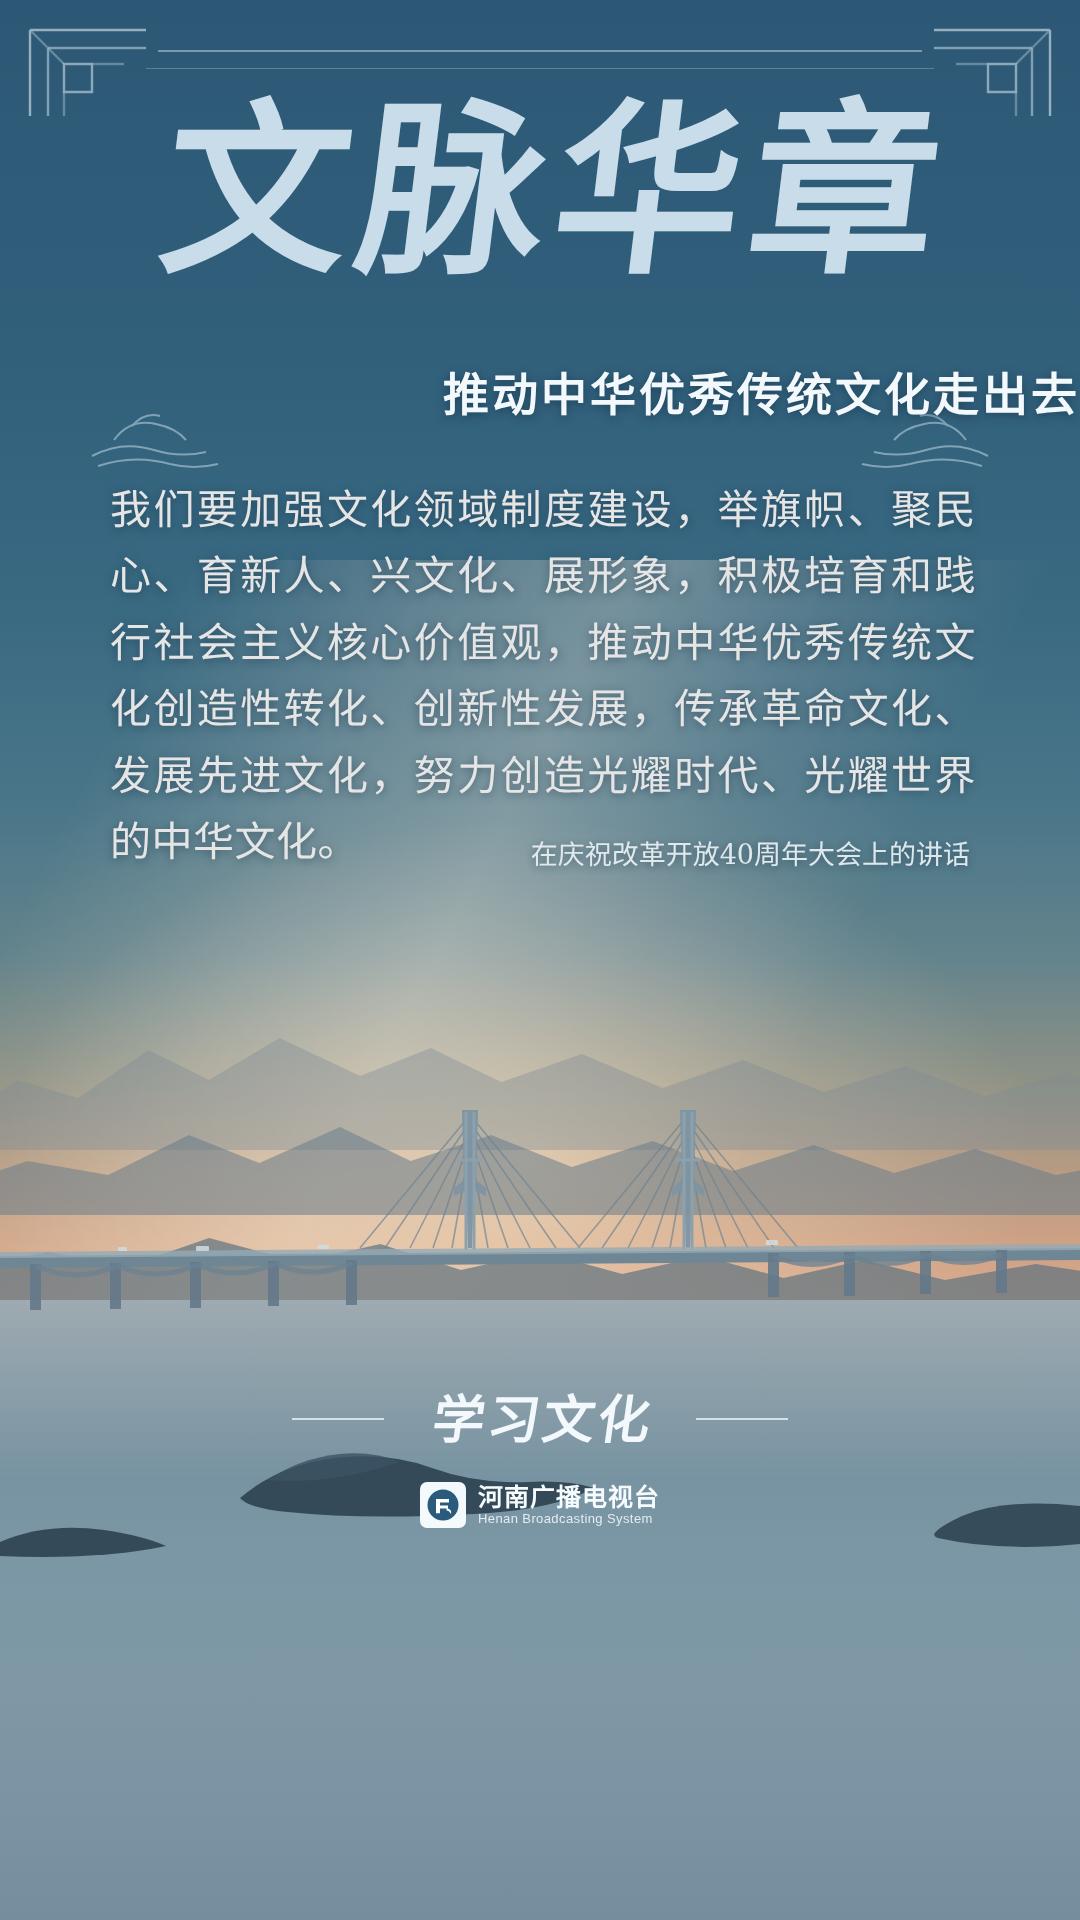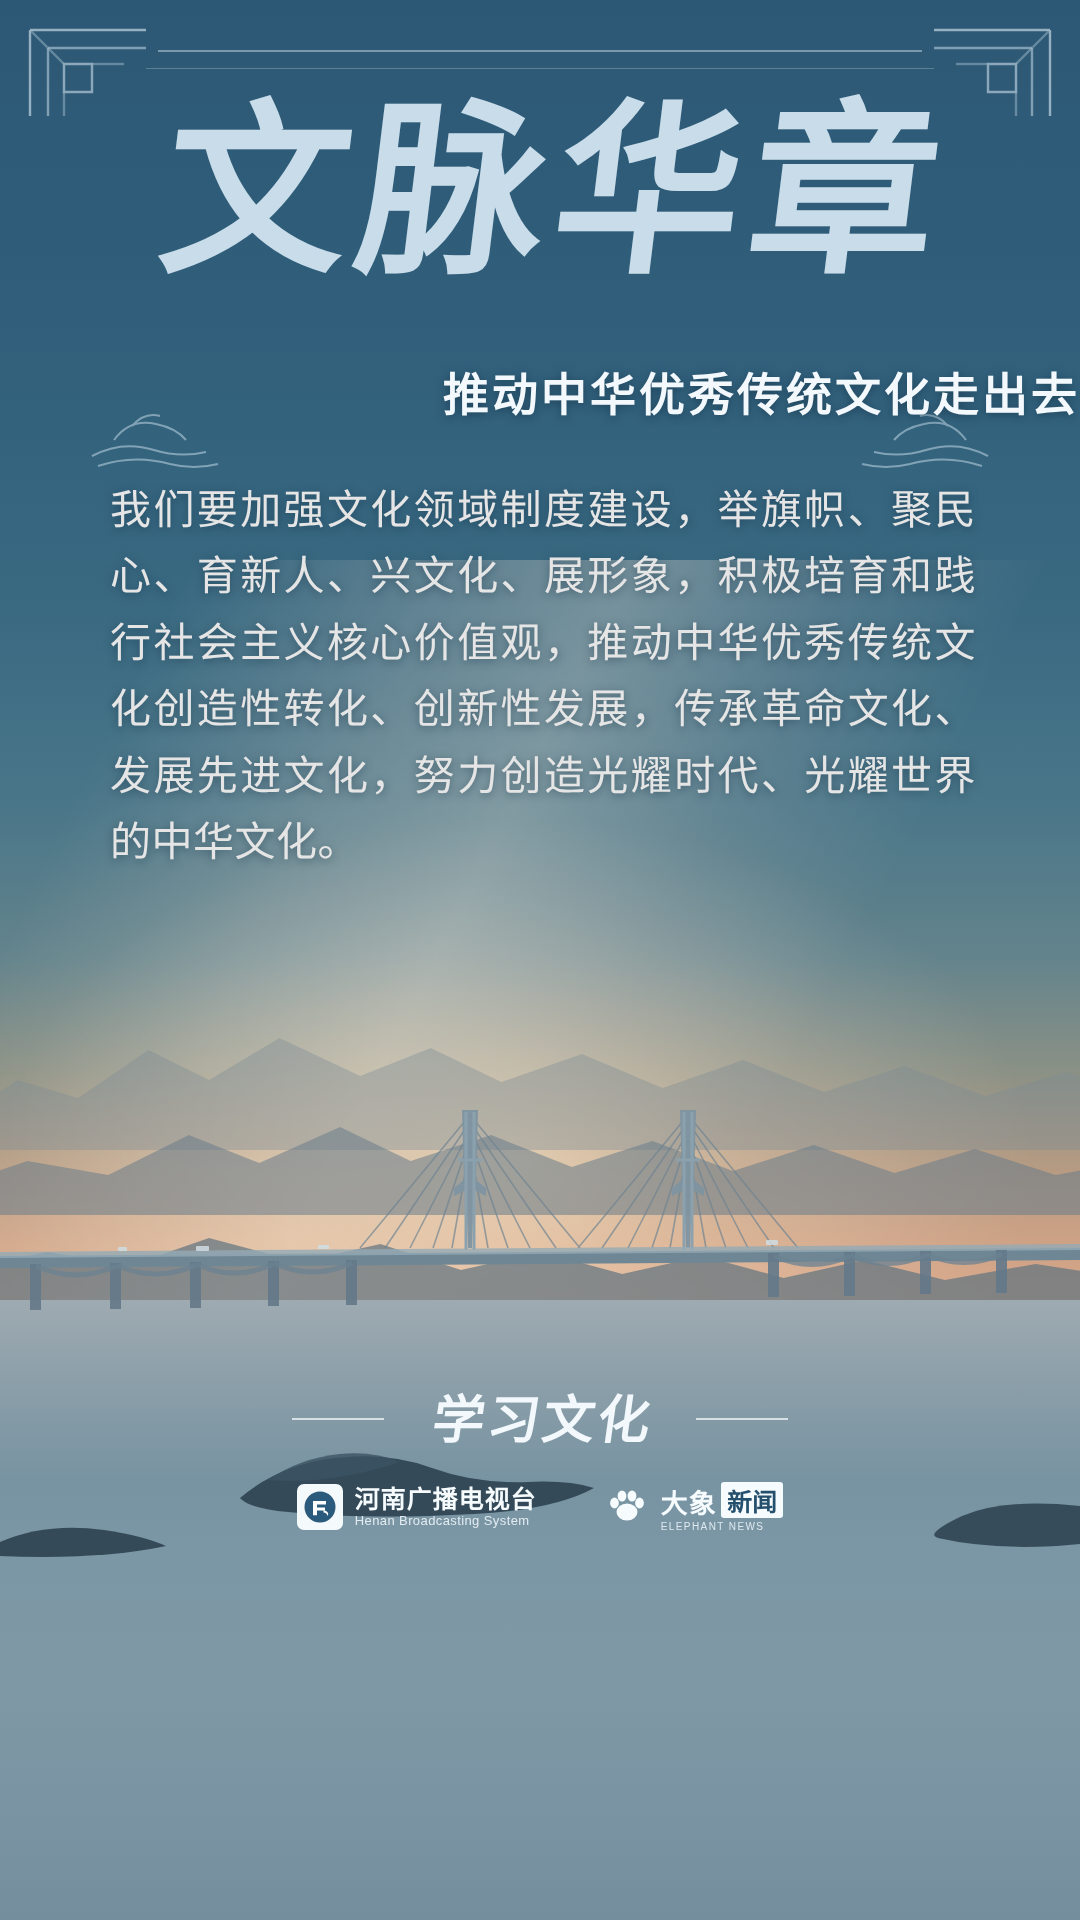--- a/index.html
+++ b/index.html
@@ -394,20 +394,21 @@
       </svg>
     </div>
 
     <div class="headline-wrap">
       <div class="headline">推动中华优秀传统文化走出去</div>
     </div>
 
     <div class="body-text">我们要加强文化领域制度建设，举旗帜、聚民心、育新人、兴文化、展形象，积极培育和践行社会主义核心价值观，推动中华优秀传统文化创造性转化、创新性发展，传承革命文化、发展先进文化，努力创造光耀时代、光耀世界的中华文化。</div>
 
     <div class="attribution">
+      <div>在庆祝改革开放40周年大会上的讲话</div>
     </div>
 
     <div class="brand-row">
       <div class="brand-rule"></div>
       <svg class="brand-script" width="260" height="82" viewBox="0 0 260 82">
         <text x="130" y="60" text-anchor="middle" font-family="DejaVu Serif, serif" font-size="52" font-weight="bold" fill="#f2f8fb" letter-spacing="3" transform="skewX(-8) translate(9,0)">学习文化</text>
       </svg>
       <div class="brand-rule"></div>
     </div>
 
@@ -420,34 +421,16 @@
             <path d="M10,11 h13 v3.4 h-9 v3 h8 v3.2 h-8 v4.6 h-4 z" fill="#ffffff"></path>
             <path d="M20.5,20 q6,1.6 4.4,6 q-1.2,-3.2 -4.4,-3.6 z" fill="#ffffff"></path>
           </svg>
         </div>
         <div class="logo-txt">
           <div class="cn">河南广播电视台</div>
           <div class="en">Henan Broadcasting System</div>
         </div>
       </div>
 
-      <div class="logo">
-        <svg class="paw" viewBox="0 0 44 44">
-          <g fill="#f6fbfd">
-            <ellipse cx="22" cy="27" rx="10.5" ry="8.6"></ellipse>
-            <ellipse cx="9.5" cy="18" rx="4.4" ry="5.4"></ellipse>
-            <ellipse cx="17" cy="11" rx="4.4" ry="5.6"></ellipse>
-            <ellipse cx="27" cy="11" rx="4.4" ry="5.6"></ellipse>
-            <ellipse cx="34.5" cy="18" rx="4.4" ry="5.4"></ellipse>
-          </g>
-        </svg>
-        <div class="elephant-txt">
-          <div>
-            <span class="cn2">大象</span>
-            <span class="news-chip">新闻</span>
-          </div>
-          <div class="en2">ELEPHANT NEWS</div>
-        </div>
-      </div>
 
     </div>
   </div>
 </div>
 
 </body></html>

